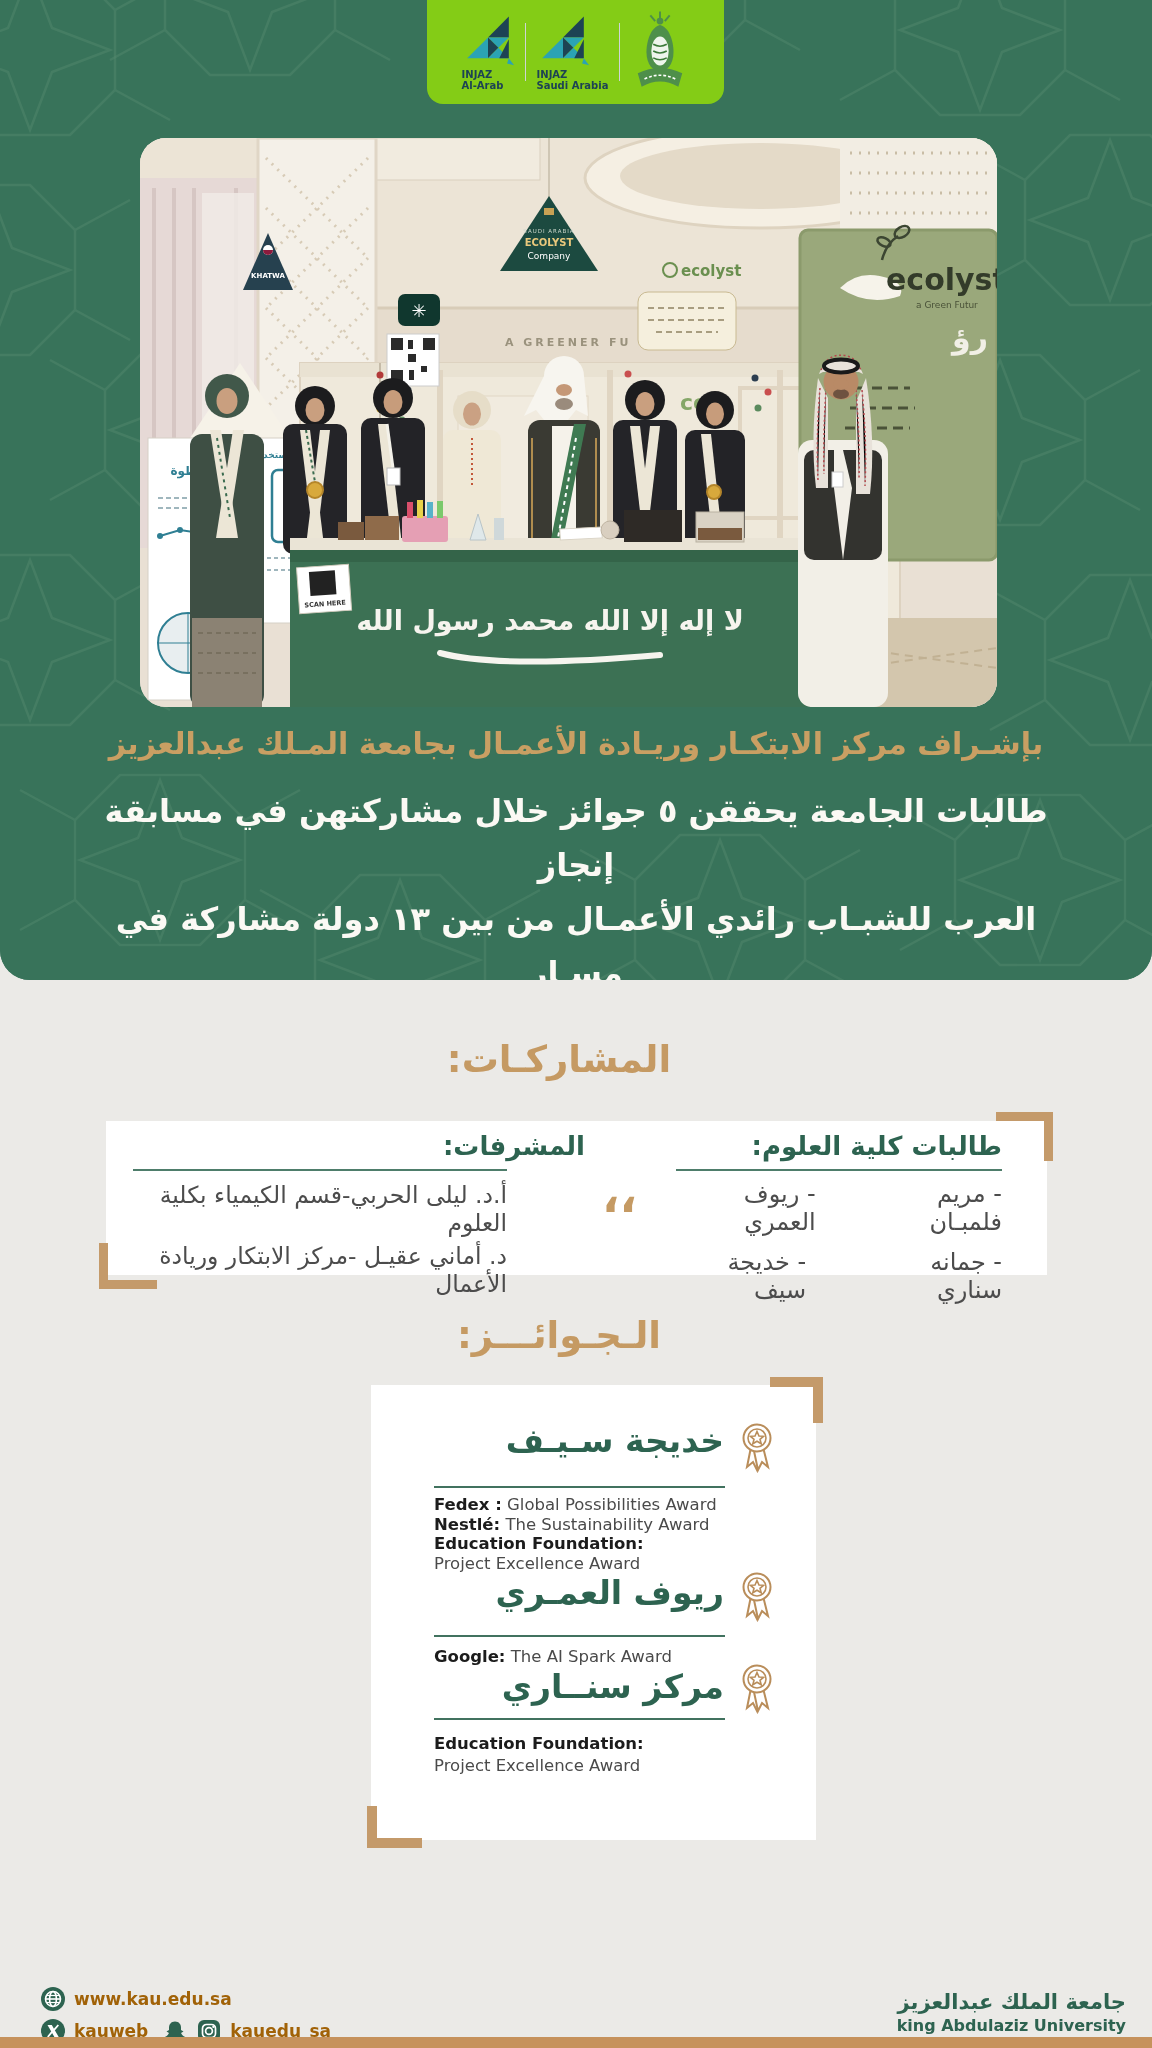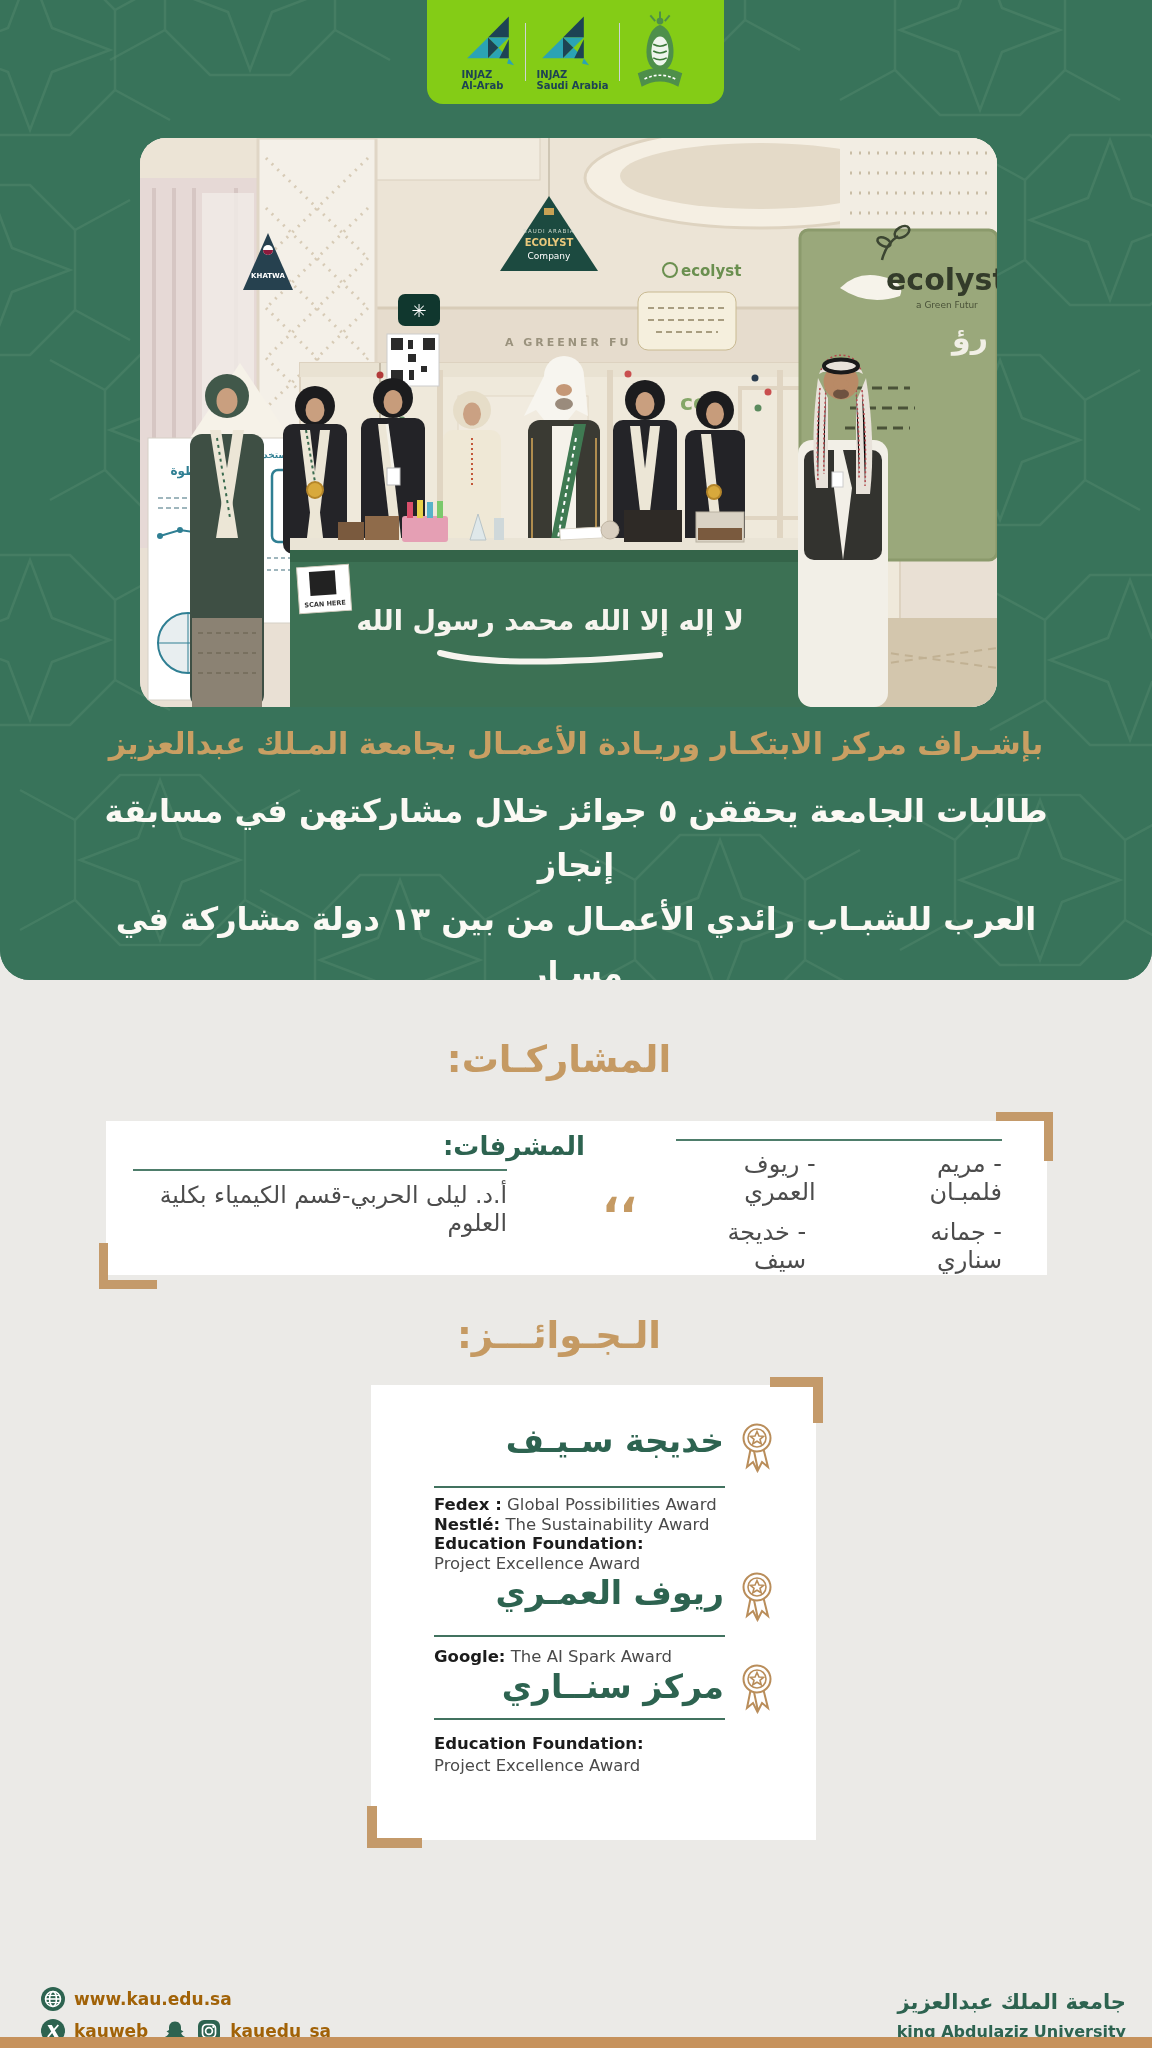--- a/index.html
+++ b/index.html
@@ -55,21 +55,21 @@
   .a-rule{position:absolute;left:63px;width:291px;border-top:2px solid #41725f;}
   .a-block{position:absolute;left:63px;font-size:16.5px;line-height:19.5px;color:#4a4a4a;}
   .a-block b{color:#1c1c1c;}
 
   
   .f-left{position:absolute;left:40px;top:1986px;}
   .f-row{display:flex;align-items:center;gap:8px;height:26px;margin-bottom:6px;}
   .f-text{font-size:17px;font-weight:bold;color:#a16207;}
   .f-right{position:absolute;right:26px;top:1990px;text-align:right;color:#2d6350;}
   .uni-ar{font-size:21px;font-weight:bold;direction:rtl;}
-  .uni-en{font-size:16px;font-weight:bold;margin-top:8px;}
+  .uni-en{font-size:16px;font-weight:bold;margin-top:2px;}
   .goldbar{position:absolute;left:0;bottom:0;width:1152px;height:11px;background:#c6925c;}
 </style>
 </head>
 <body>
 
 <div class="page">
 
   <div class="hero">
     <svg class="hero-pattern" width="1152" height="980" viewBox="0 0 1152 980">
       <defs>
@@ -439,37 +439,39 @@
     </div>
   </div>
 
   <div class="sec-heading" style="top:1038px;">المشاركـات:</div>
 
   <div class="p-card">
     <div class="bracket p-br-tr"></div>
     <div class="bracket p-br-bl"></div>
 
     <div class="students-col">
+      <div class="col-header">طالبات كلية العلوم:</div>
       <div class="col-rule" style="width:326px;"></div>
       <div class="name-row" style="margin-top:9px;">
         <span>- ريوف العمري</span>
         <span style="margin-left:52px;">- مريم فلمبـان</span>
       </div>
       <div class="name-row">
         <span>- خديجة سيف</span>
         <span style="margin-left:60px;">- جمانه سناري</span>
       </div>
     </div>
 
     <div class="quote-mark">،،</div>
 
     <div class="sup-col">
       <div class="col-header">المشرفات:</div>
       <div class="col-rule" style="width:374px;"></div>
       <div class="sup-line">أ.د. ليلى الحربي-قسم الكيمياء بكلية العلوم</div>
+      <div class="sup-line" style="margin-top:5px;">د. أماني عقيـل -مركز الابتكار وريادة الأعمال</div>
     </div>
   </div>
 
   <div class="sec-heading" style="top:1314px;">الـجـوائـــز:</div>
 
   <div class="a-card">
     <div class="bracket a-br-tr"></div>
     <div class="bracket a-br-bl"></div>
 
     <svg class="medal" style="top:36px;" width="38" height="52" viewBox="0 0 38 52">

